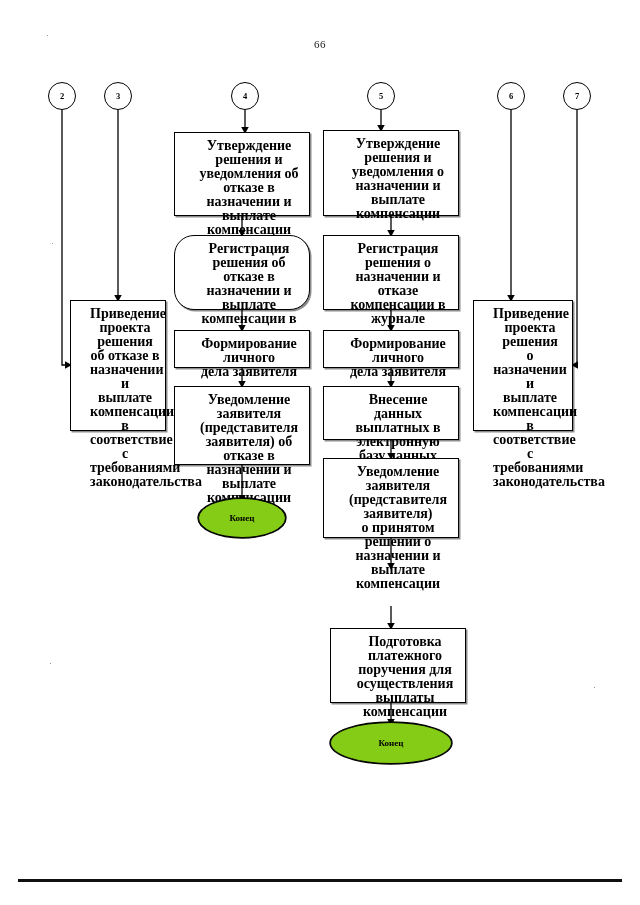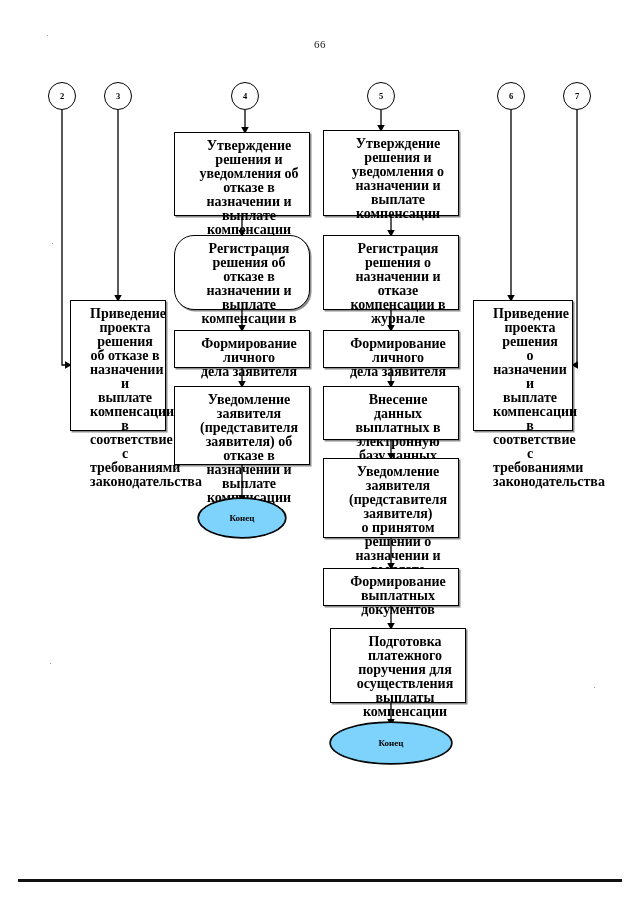--- a/index.html
+++ b/index.html
@@ -49,21 +49,21 @@
   }
   .node .txt {
     display: block;
     white-space: pre-line;
   }
   .terminator {
     position: absolute;
     box-sizing: border-box;
     border: 1.5px solid #000000;
     border-radius: 50%;
-    background: #7dd3fc;
+    background: #84cc16;
     display: flex;
     align-items: center;
     justify-content: center;
     font-size: 9px;
     font-weight: 700;
     font-family: "Liberation Serif", "DejaVu Serif", serif;
     color: #000000;
   }
   .connector-circle {
     position: absolute;
@@ -232,24 +232,20 @@
 выплатных в электронную
 базу данных</span>
   </div>
   <div class="node" style="left:323px; top:458px; width:136px; height:80px;">
     <span class="txt">Уведомление заявителя
 (представителя заявителя)
 о принятом решении о
 назначении и выплате
 компенсации</span>
   </div>
-  <div class="node" style="left:323px; top:568px; width:136px; height:38px;">
-    <span class="txt">Формирование
-выплатных документов</span>
-  </div>
   <div class="node" style="left:330px; top:628px; width:136px; height:75px;">
     <span class="txt">Подготовка платежного
 поручения для
 осуществления выплаты
 компенсации</span>
   </div>
   <div class="terminator" style="left:330px; top:722px; width:122px; height:42px;">
     <span>Конец</span>
   </div>
 

